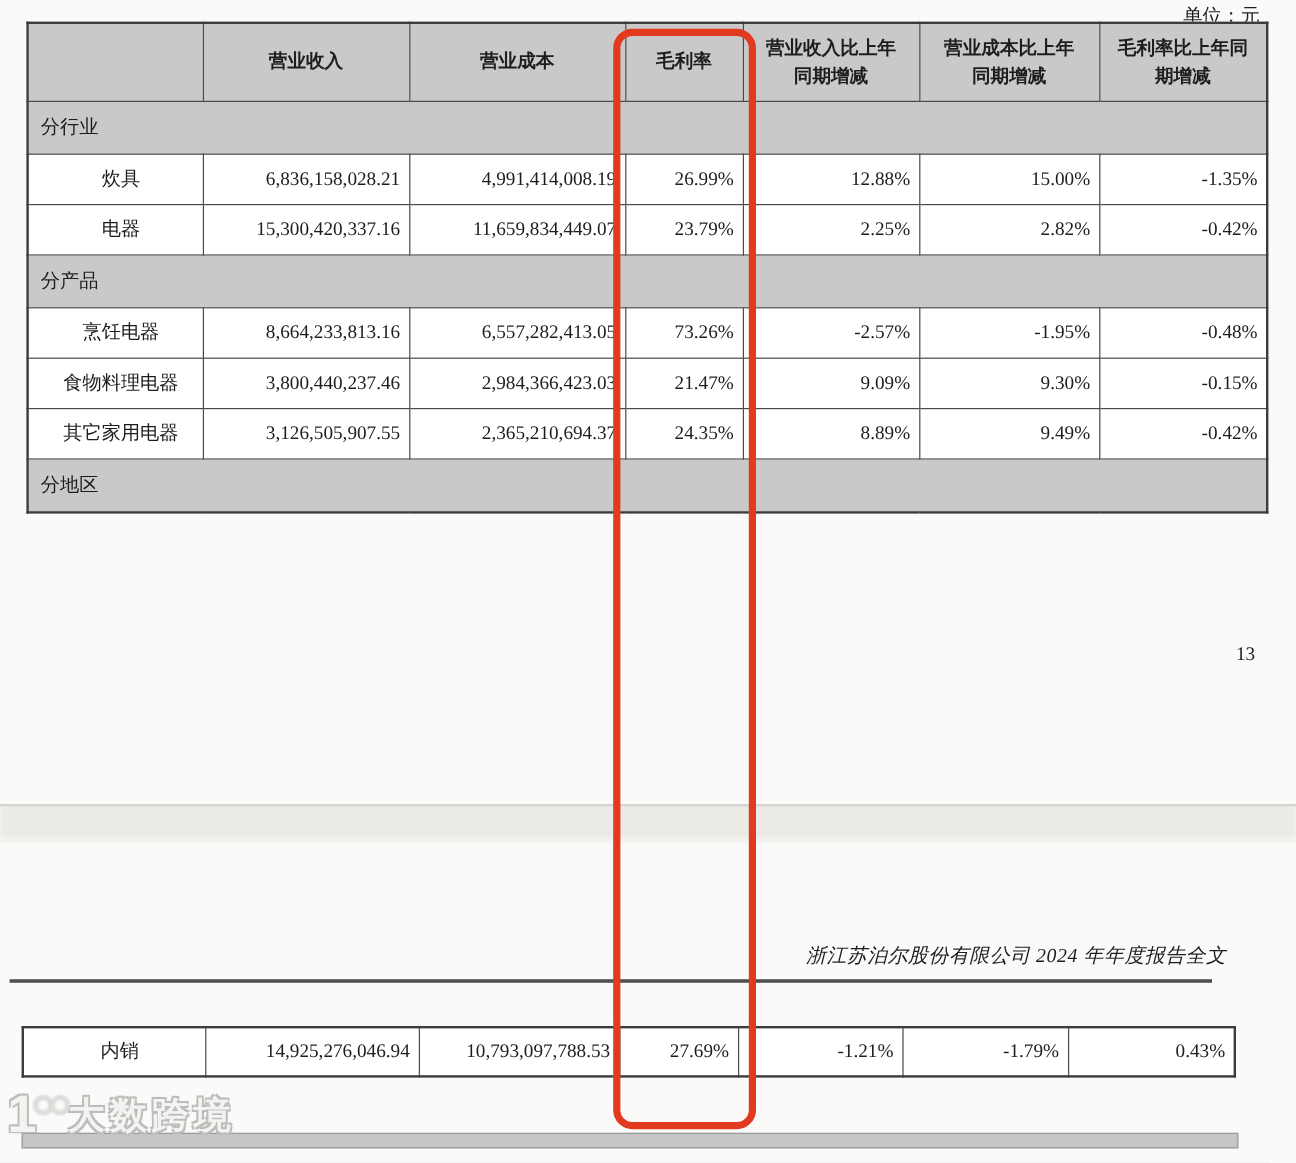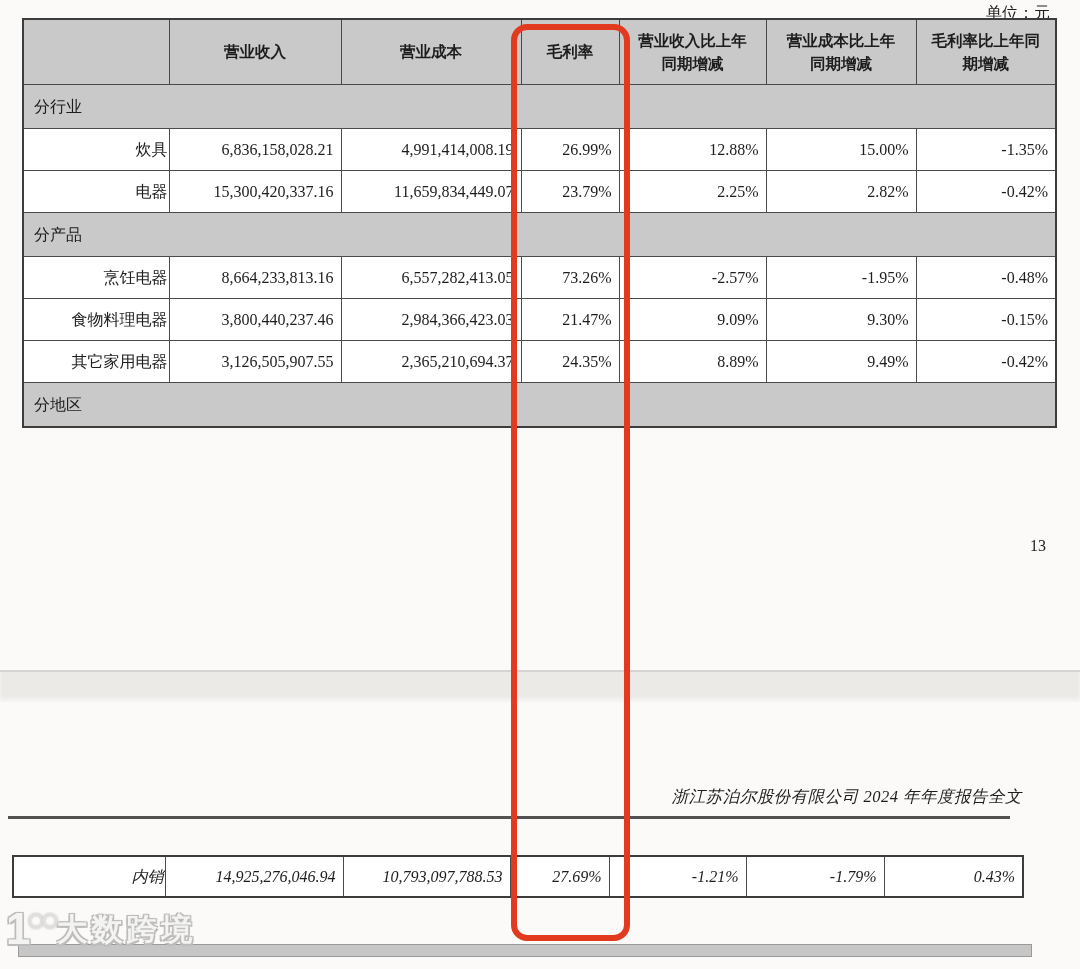--- a/index.html
+++ b/index.html
@@ -20,25 +20,25 @@
   }
   tr.hdr th{
     background:#c9c9c9;font-weight:bold;font-size:15.5px;
     text-align:center;white-space:pre-line;line-height:1.5;
     height:60px;padding:2px 4px;
   }
   tr.sec td{
     background:#c9c9c9;height:41px;text-align:left;padding-left:10px;
   }
   tr.data{height:42px;}
-  td.lbl{text-align:right;padding-left:10px;background:#fff;}
+  td.lbl{text-align:center;padding-left:10px;background:#fff;}
   td.num{text-align:right;padding-right:7px;background:#fff;white-space:nowrap;}
 
   .top-table{left:22px;top:18px;width:1033px;}
-  .bottom-table{left:12px;top:855px;width:1010px;font-style:italic;}
+  .bottom-table{left:18px;top:855px;width:1010px;}
   .bottom-table tr.data{height:41px;}
 
   
   .unit-label{position:absolute;top:3px;right:30px;font-size:16px;font-weight:normal;}
   .page-number{position:absolute;top:537px;right:34px;font-size:16px;}
   .doc-header{position:absolute;top:786px;right:58px;font-size:16.5px;letter-spacing:.5px;font-style:italic;}
   .header-rule{position:absolute;left:8px;top:816px;width:1002px;height:3px;background:#515151;}
 
   
   .sep-band{

